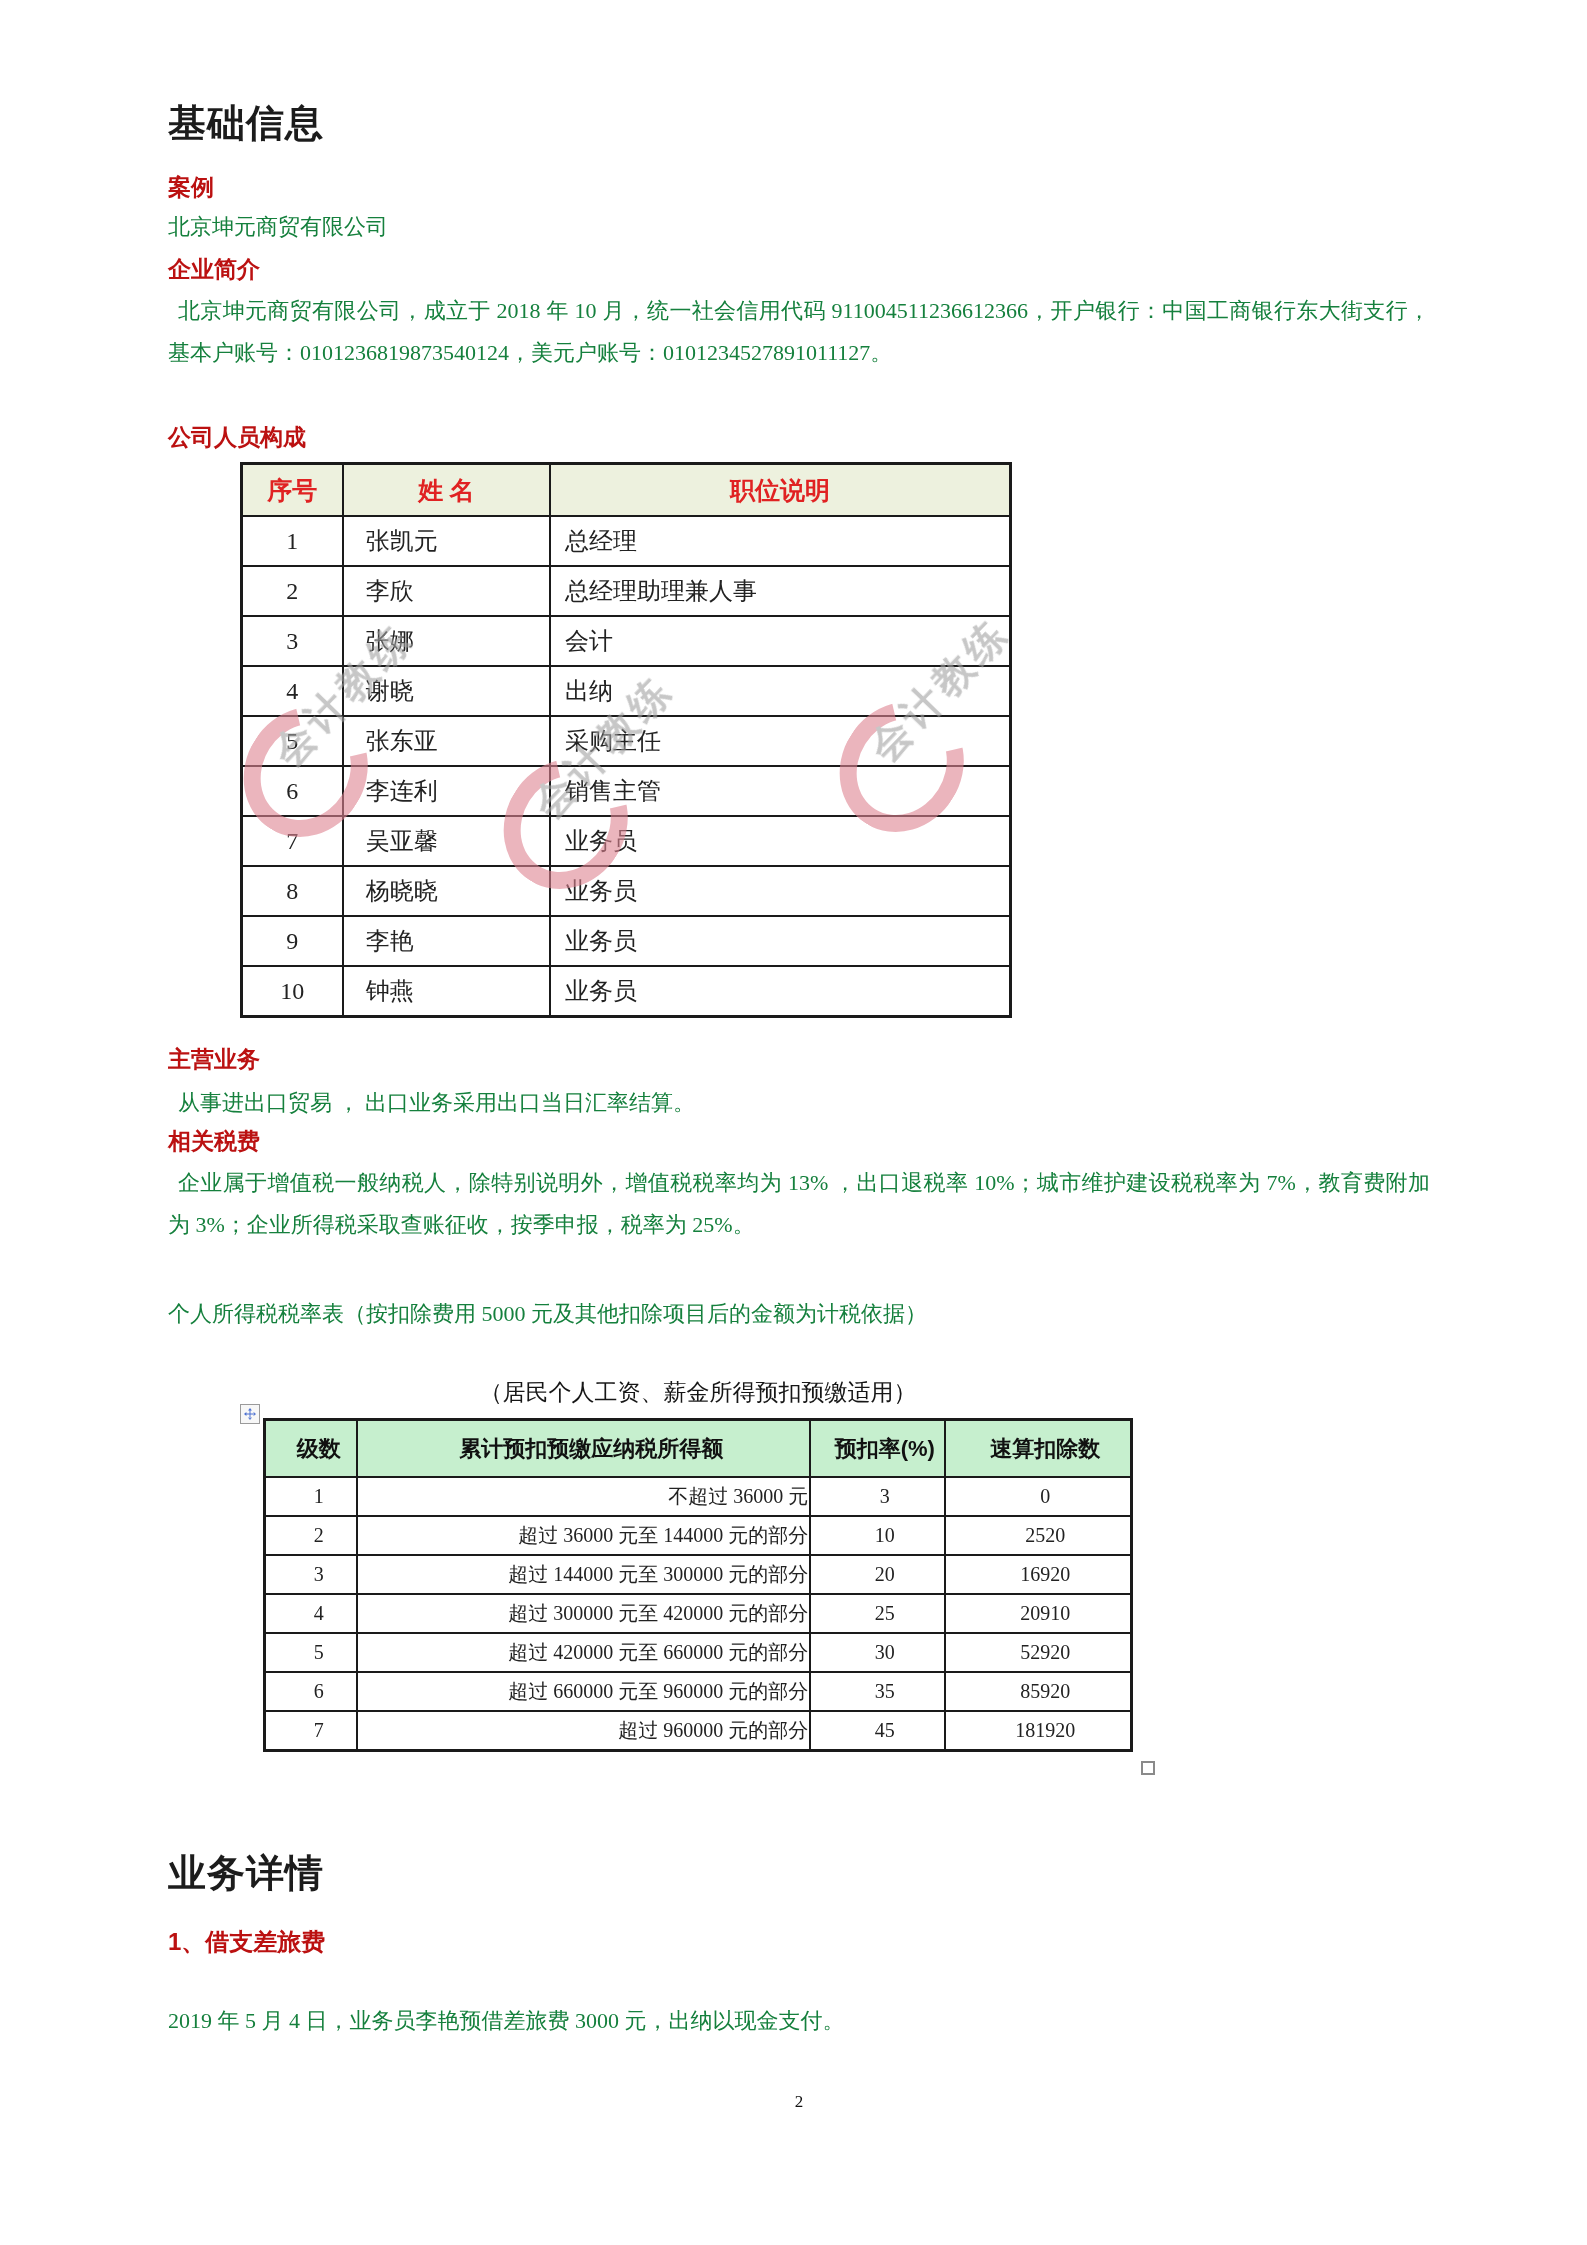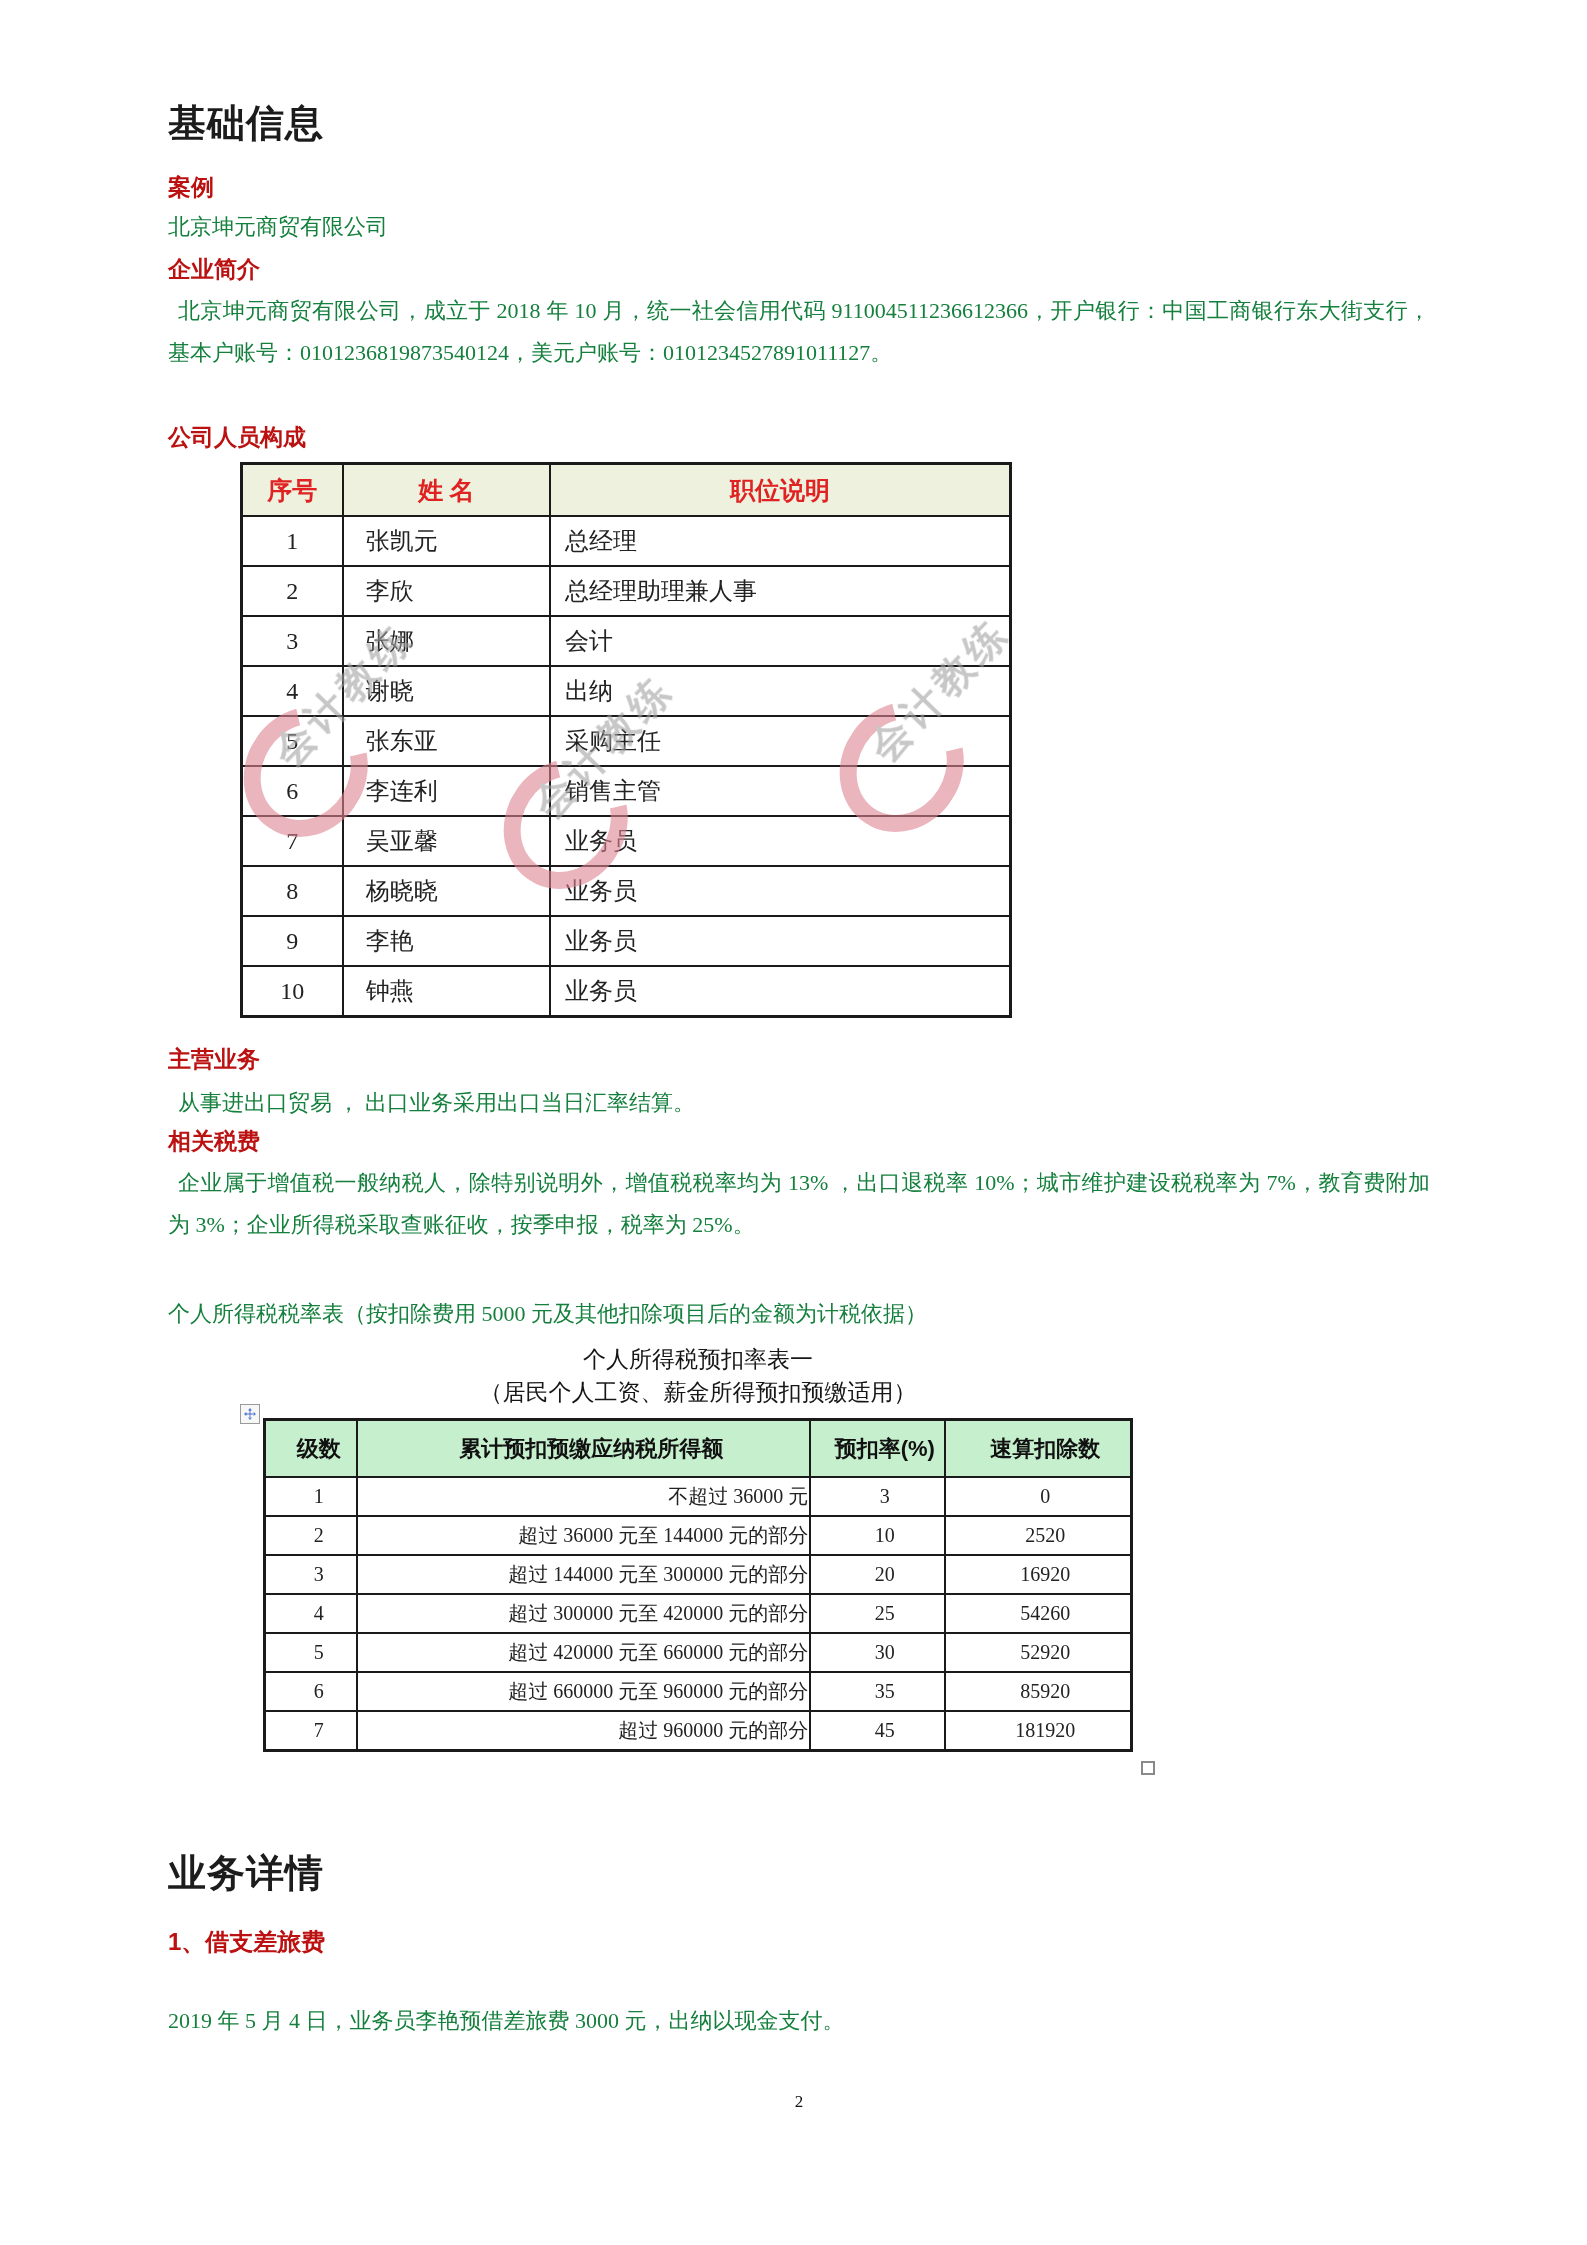--- a/index.html
+++ b/index.html
@@ -173,21 +173,20 @@
     <div class="cal">会计教练</div>
   </div>
 
   <div class="abs red-head" style="left:168px;top:1044px;">主营业务</div>
   <div class="abs body-text indent" style="left:168px;top:1082px;">从事进出口贸易 ， 出口业务采用出口当日汇率结算。</div>
 
   <div class="abs red-head" style="left:168px;top:1126px;">相关税费</div>
   <div class="abs body-text para indent" style="left:168px;top:1162px;">企业属于增值税一般纳税人，除特别说明外，增值税税率均为 13% ，出口退税率 10%；城市维护建设税税率为 7%，教育费附加为 3%；企业所得税采取查账征收，按季申报，税率为 25%。</div>
   <div class="abs body-text" style="left:168px;top:1293px;">个人所得税税率表（按扣除费用 5000 元及其他扣除项目后的金额为计税依据）</div>
 
-  <div class="abs t2-caption" style="left:263px;top:1344px;">个人所得税预扣率表一</div>
   <div class="abs t2-caption" style="left:263px;top:1377px;">（居民个人工资、薪金所得预扣预缴适用）</div>
 
   <div class="abs move-handle">
     <svg width="12" height="12" viewBox="0 0 16 16">
       <path fill="#4a6fd0" d="M8 0l2.6 3.2H5.4zM8 16l2.6-3.2H5.4zM0 8l3.2-2.6v5.2zM16 8l-3.2-2.6v5.2zM7.35 2.5h1.3v11h-1.3zM2.5 7.35h11v1.3h-11z"></path>
     </svg>
   </div>
 
   <table class="abs t2" style="left:263px;top:1418px;">
     <colgroup>
@@ -220,21 +219,21 @@
         <tr>
           <td>3</td>
           <td>超过 144000 元至 300000 元的部分</td>
           <td>20</td>
           <td>16920</td>
         </tr>
         <tr>
           <td>4</td>
           <td>超过 300000 元至 420000 元的部分</td>
           <td>25</td>
-          <td>54260</td>
+          <td>20910</td>
         </tr>
         <tr>
           <td>5</td>
           <td>超过 420000 元至 660000 元的部分</td>
           <td>30</td>
           <td>52920</td>
         </tr>
         <tr>
           <td>6</td>
           <td>超过 660000 元至 960000 元的部分</td>

